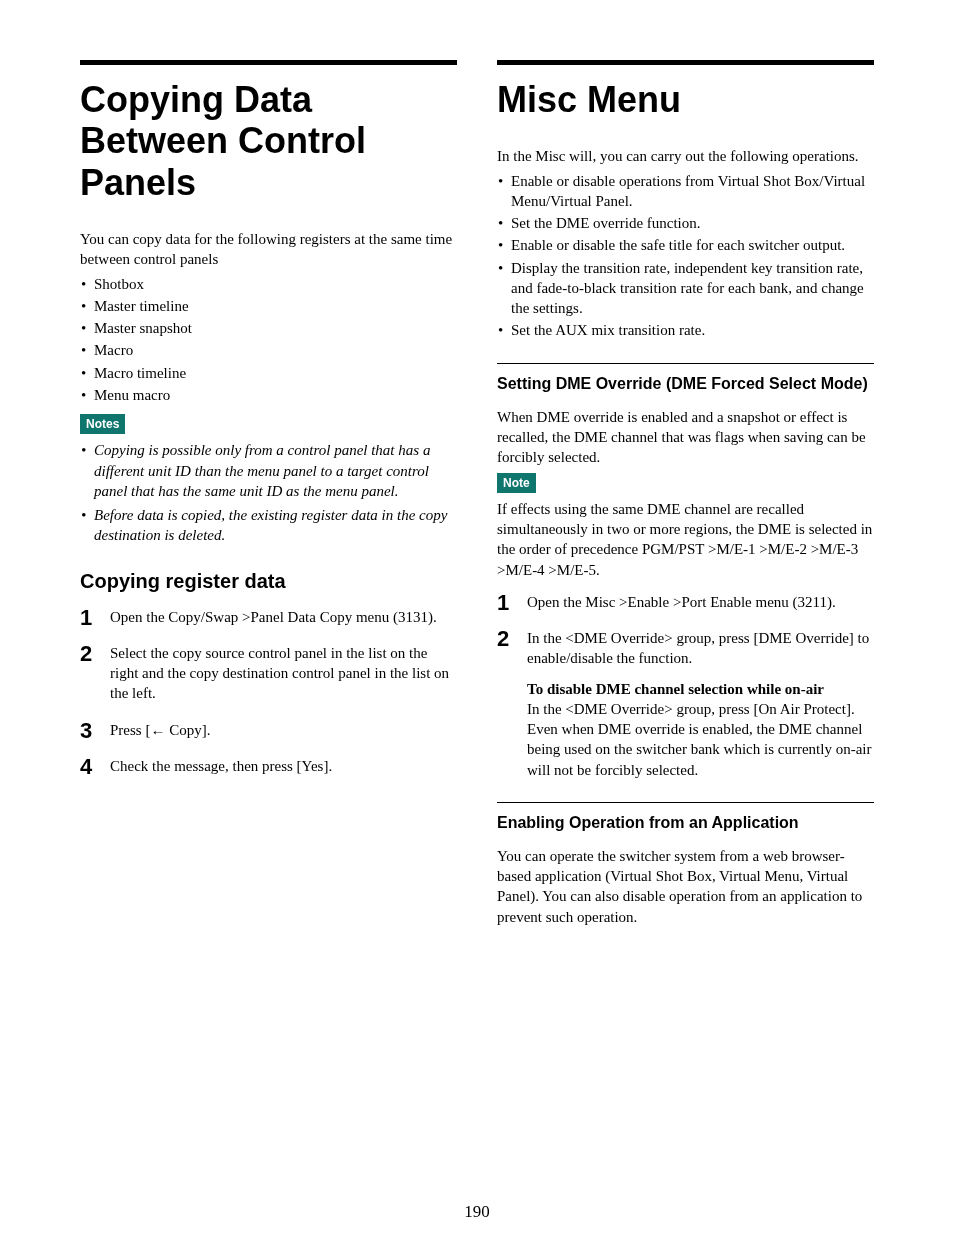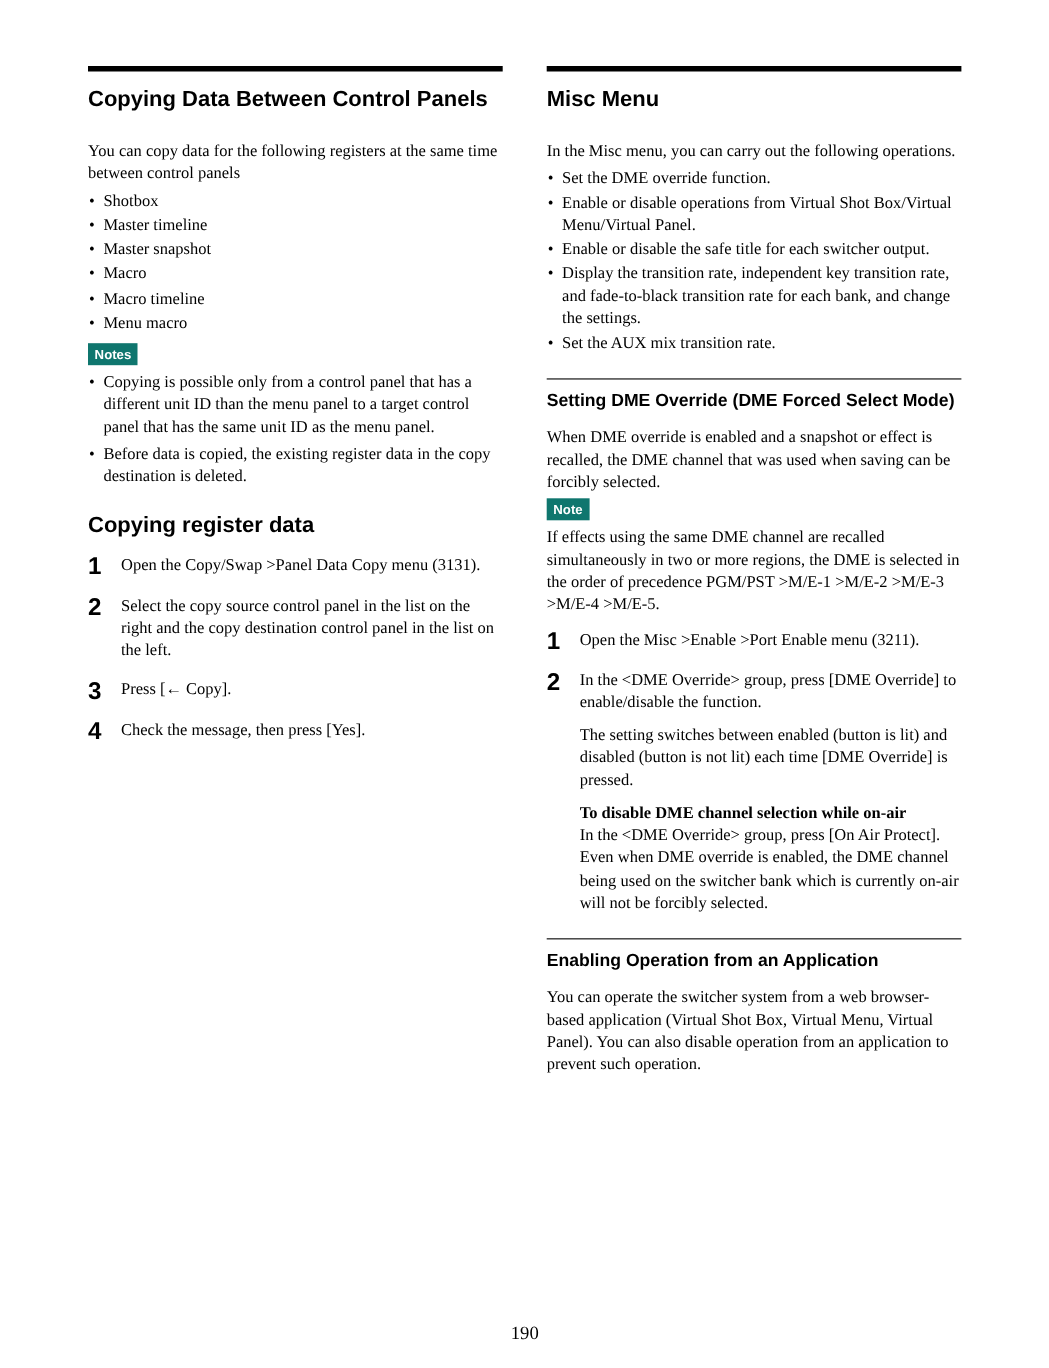--- a/index.html
+++ b/index.html
@@ -11,41 +11,41 @@
     background: #fff;
     width: 954px;
     height: 1244px;
     position: relative;
     padding: 60px 80px 40px 80px;
   }
   .columns { display: flex; gap: 40px; }
   .col { flex: 1; min-width: 0; }
   .thick-rule { border-top: 5px solid #000; margin-bottom: 14px; }
   .thin-rule { border-top: 1.5px solid #000; margin-bottom: 10px; margin-top: 22px; }
-  h1 { font-family: Arial, Helvetica, sans-serif; font-size: 20px; font-weight: bold; line-height: 1.15; margin-bottom: 26px; }
+  h1 { font-family: Arial, Helvetica, sans-serif; font-size: 36px; font-weight: bold; line-height: 1.15; margin-bottom: 26px; }
   h2 { font-family: Arial, Helvetica, sans-serif; font-size: 16px; font-weight: bold; line-height: 1.2; margin-bottom: 14px; }
   h3 { font-family: Arial, Helvetica, sans-serif; font-size: 20px; font-weight: bold; margin-bottom: 10px; margin-top: 22px; }
   p { margin-bottom: 4px; }
   ul.bullets { list-style: none; margin-bottom: 8px; }
   ul.bullets > li { position: relative; padding-left: 14px; margin-bottom: 2px; }
   ul.bullets > li::before { content: "•"; position: absolute; left: 1px; top: 0; }
   .note-badge {
     display: inline-block;
     background: #0f766e;
     color: #fff;
     font-family: Arial, Helvetica, sans-serif;
     font-size: 12px;
     font-weight: bold;
     padding: 2px 6px;
     margin-top: 0;
     margin-bottom: 6px;
     text-align: right;
   }
   .notes-list { list-style: none; margin-left: 0; }
-  .notes-list > li { position: relative; padding-left: 14px; margin-bottom: 4px; }
+  .notes-list > li { position: relative; padding-left: 14px; margin-bottom: 4px; font-style: italic; }
   .notes-list > li::before { content: "•"; position: absolute; left: 1px; top: 0; }
   ol.big-steps { list-style: none; counter-reset: step; margin-top: 12px; }
   ol.big-steps > li { counter-increment: step; position: relative; padding-left: 30px; margin-bottom: 16px; }
   ol.big-steps > li::before {
     content: counter(step);
     position: absolute;
     left: 0; top: -4px;
     font-family: Arial, Helvetica, sans-serif;
     font-size: 22px;
     font-weight: bold;
@@ -92,53 +92,52 @@
       <li>Select the copy source control panel in the list on the right and the copy destination control panel in the list on the left.</li>
       <li>Press [← Copy].</li>
       <li>Check the message, then press [Yes].</li>
     </ol>
   </div>
 
   <div class="col">
     <div class="thick-rule"></div>
     <h1>Misc Menu</h1>
 
-    <p>In the Misc menu, you can carry out the following operations.</p>
+    <p>In the Misc will, you can carry out the following operations.</p>
     <ul class="bullets">
       <li>
-        <span>Set the DME override function.</span>
+        <span>Enable or disable operations from Virtual Shot Box/Virtual Menu/Virtual Panel.</span>
       </li>
       <li>
-        <span>Enable or disable operations from Virtual Shot Box/Virtual Menu/Virtual Panel.</span>
+        <span>Set the DME override function.</span>
       </li>
       <li>
         <span>Enable or disable the safe title for each switcher output.</span>
       </li>
       <li>
         <span>Display the transition rate, independent key transition rate, and fade-to-black transition rate for each bank, and change the settings.</span>
       </li>
       <li>
         <span>Set the AUX mix transition rate.</span>
       </li>
     </ul>
 
     <div class="thin-rule"></div>
     <h2>Setting DME Override (DME Forced Select Mode)</h2>
-    <p>When DME override is enabled and a snapshot or effect is recalled, the DME channel that was used when saving can be forcibly selected.</p>
+    <p>When DME override is enabled and a snapshot or effect is recalled, the DME channel that was flags when saving can be forcibly selected.</p>
 
     <div class="note-badge">Note</div>
     <p>If effects using the same DME channel are recalled simultaneously in two or more regions, the DME is selected in the order of precedence PGM/PST &gt;M/E-1 &gt;M/E-2 &gt;M/E-3 &gt;M/E-4 &gt;M/E-5.</p>
 
     <ol class="big-steps">
       <li>
         <span>Open the Misc &gt;Enable &gt;Port Enable menu (3211).</span>
       </li>
       <li>
         <span>In the &lt;DME Override&gt; group, press [DME Override] to enable/disable the function.</span>
-        <p class="sub-para">The setting switches between enabled (button is lit) and disabled (button is not lit) each time [DME Override] is pressed.</p>
         <p class="sub-para">
           <span class="sub-bold">To disable DME channel selection while on-air</span><br>
           <span>In the &lt;DME Override&gt; group, press [On Air Protect]. Even when DME override is enabled, the DME channel being used on the switcher bank which is currently on-air will not be forcibly selected.</span>
         </p>
       </li>
     </ol>
 
     <div class="thin-rule"></div>
     <h2>Enabling Operation from an Application</h2>
     <p>You can operate the switcher system from a web browser-based application (Virtual Shot Box, Virtual Menu, Virtual Panel). You can also disable operation from an application to prevent such operation.</p>

